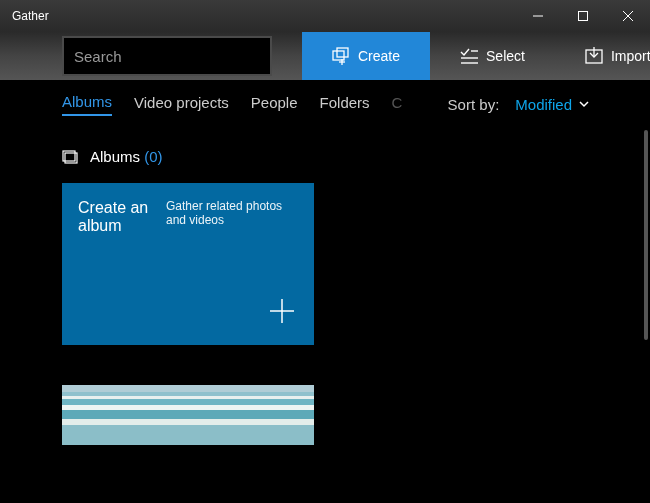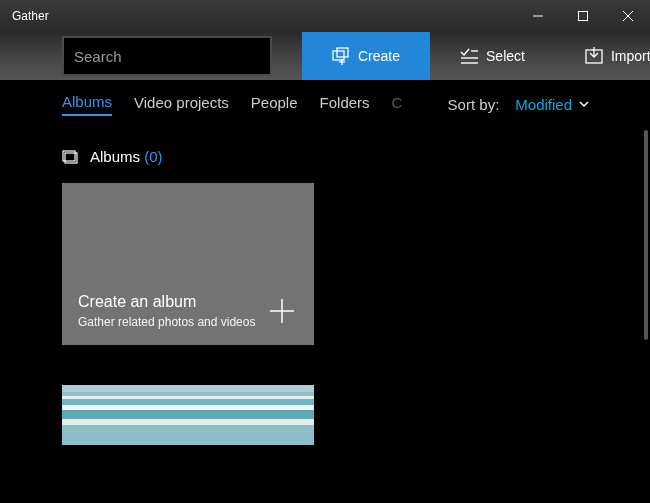--- a/index.html
+++ b/index.html
@@ -83,25 +83,25 @@
     .fade-letter { color: #555; }
     
     .content { padding-left: 62px; padding-top: 20px; position: relative; height: calc(100% - 128px); overflow: hidden; }
     .section-head { display: flex; align-items: center; gap: 12px; font-size: 15px; margin-bottom: 18px;}
     .section-head svg { width: 16px; height: 16px; flex-shrink: 0; }
     .count { color: #3296e8; }
     
     .album-card {
       width: 252px;
       height: 162px;
-      background: #737373;
+      background: #0369a1;
       position: relative;
       padding: 16px;
       display: flex;
-      flex-direction: column;
+      flex-direction: row;
       justify-content: flex-end;
       cursor: pointer;
       margin-bottom: 40px;
     }
     .album-card .title { font-size: 16px; margin-bottom: 4px; }
     .album-card .subtitle { font-size: 12px; opacity: 0.92; }
     .album-card .plus {
       position: absolute;
       right: 18px;
       bottom: 20px;

